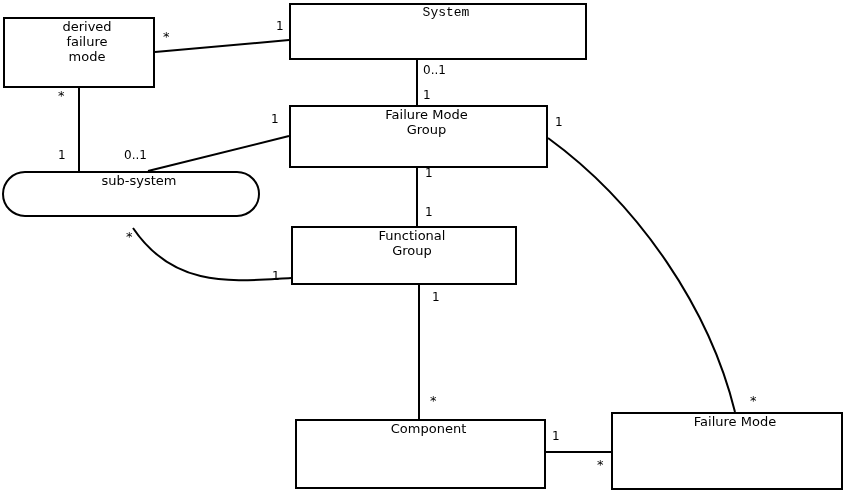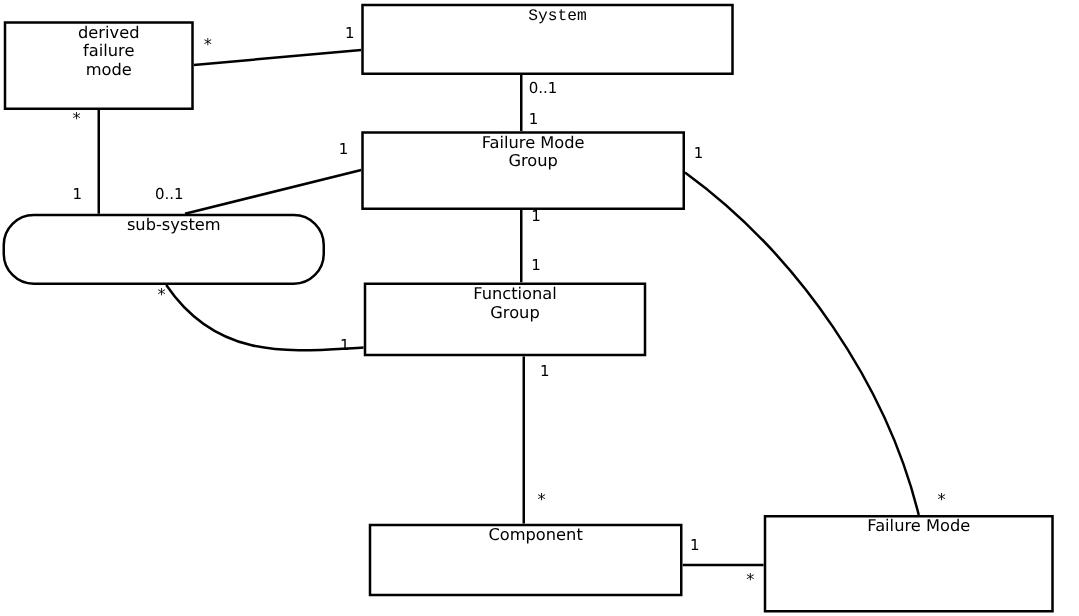--- a/index.html
+++ b/index.html
@@ -80,28 +80,28 @@
 failure
 mode</div>
       </div>
       <div class="uml-box" style="left: 289px; top: 3px; width: 298px; height: 57px; border-color: rgb(0, 0, 0); font-family: Liberation Mono, monospace;">
         <div class="uml-box-label">System</div>
       </div>
       <div class="uml-box" style="left: 289px; top: 105px; width: 259px; height: 63px; border-color: rgb(0, 0, 0);">
         <div class="uml-box-label">Failure Mode
 Group</div>
       </div>
-      <div class="uml-box" style="left: 2px; top: 171px; width: 258px; height: 57px; border-color: rgb(0, 0, 0); border-radius: 25px;">
+      <div class="uml-box" style="left: 2px; top: 171px; width: 258px; height: 46px; border-color: rgb(0, 0, 0); border-radius: 25px;">
         <div class="uml-box-label">sub-system</div>
       </div>
       <div class="uml-box" style="left: 291px; top: 226px; width: 226px; height: 59px; border-color: rgb(0, 0, 0);">
         <div class="uml-box-label">Functional
 Group</div>
       </div>
-      <div class="uml-box" style="left: 295px; top: 419px; width: 251px; height: 58px; border-color: rgb(0, 0, 0);">
+      <div class="uml-box" style="left: 295px; top: 419px; width: 251px; height: 70px; border-color: rgb(0, 0, 0);">
         <div class="uml-box-label">Component</div>
       </div>
       <div class="uml-box" style="left: 611px; top: 412px; width: 232px; height: 78px; border-color: rgb(0, 0, 0);">
         <div class="uml-box-label">Failure Mode</div>
       </div>
     </div>
   <div id="labels-layer">
       <span class="mult-label star" style="left: 163px; top: 31px;">*</span>
       <span class="mult-label" style="left: 276px; top: 20px;">1</span>
       <span class="mult-label" style="left: 423px; top: 64px;">0..1</span>

